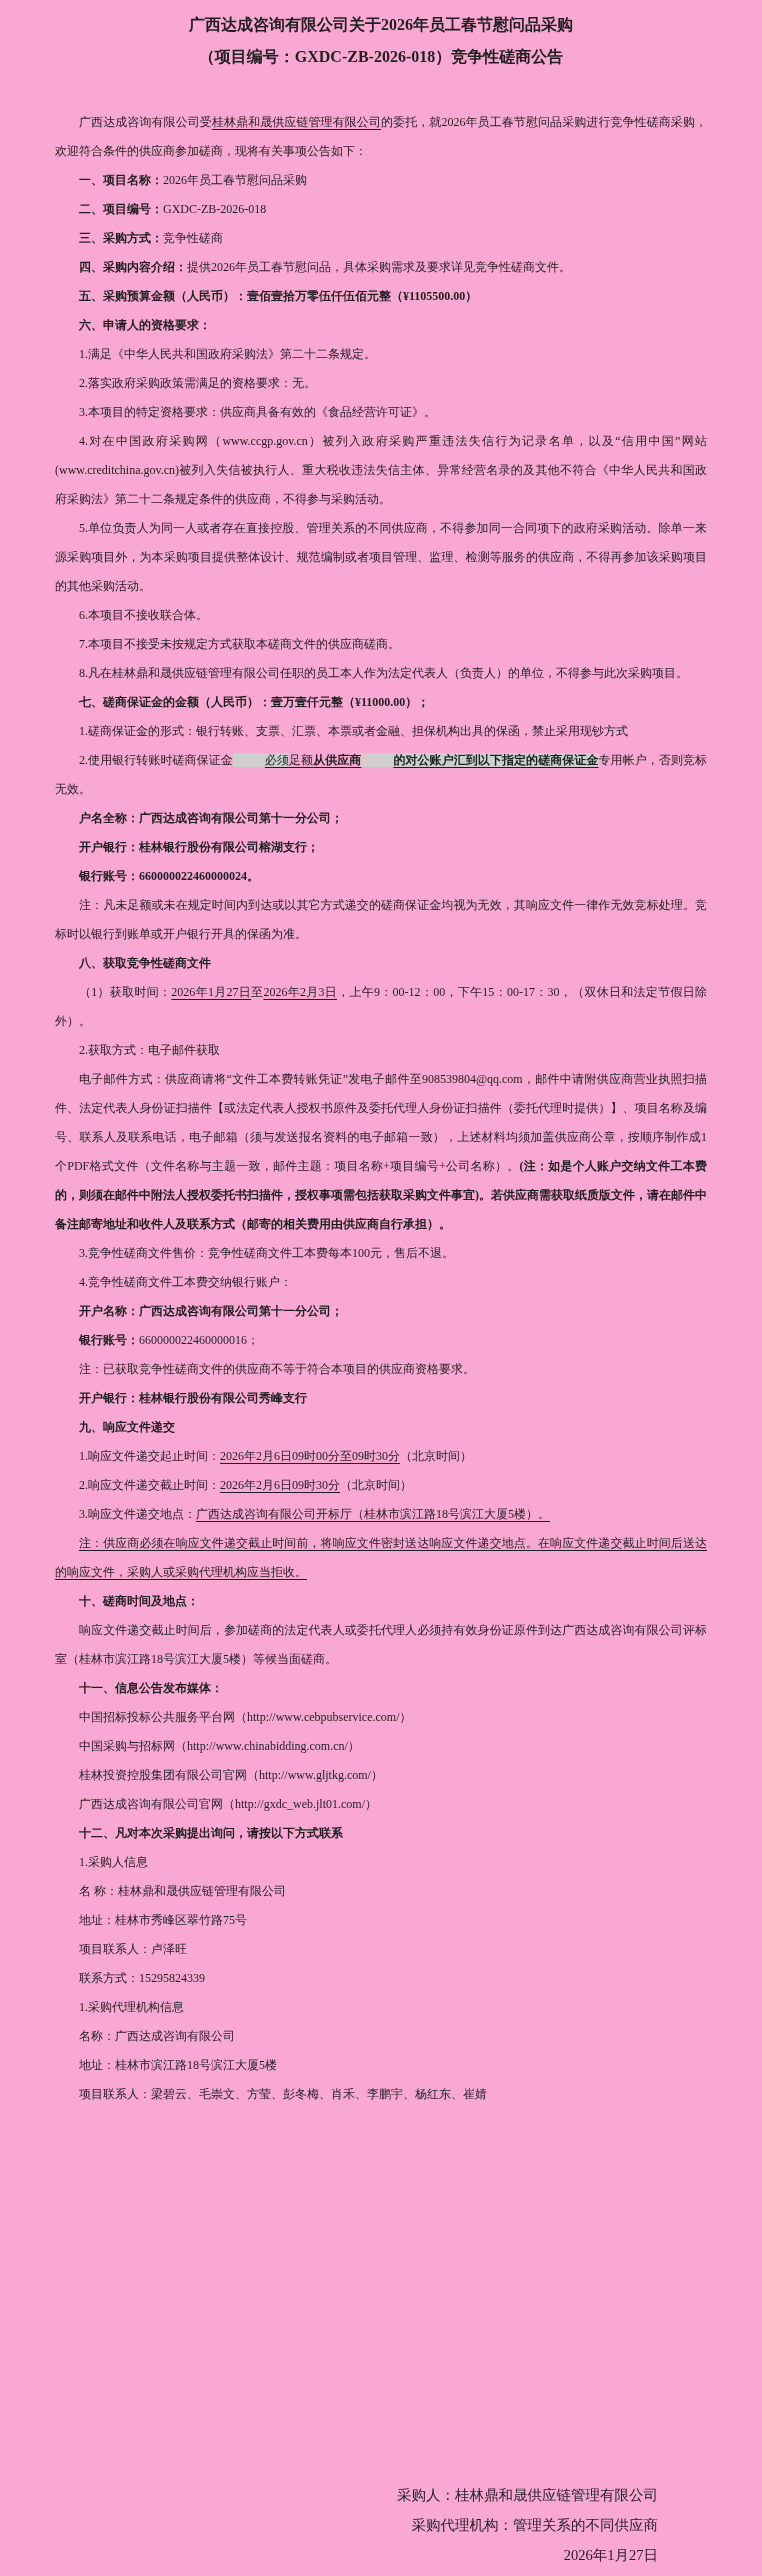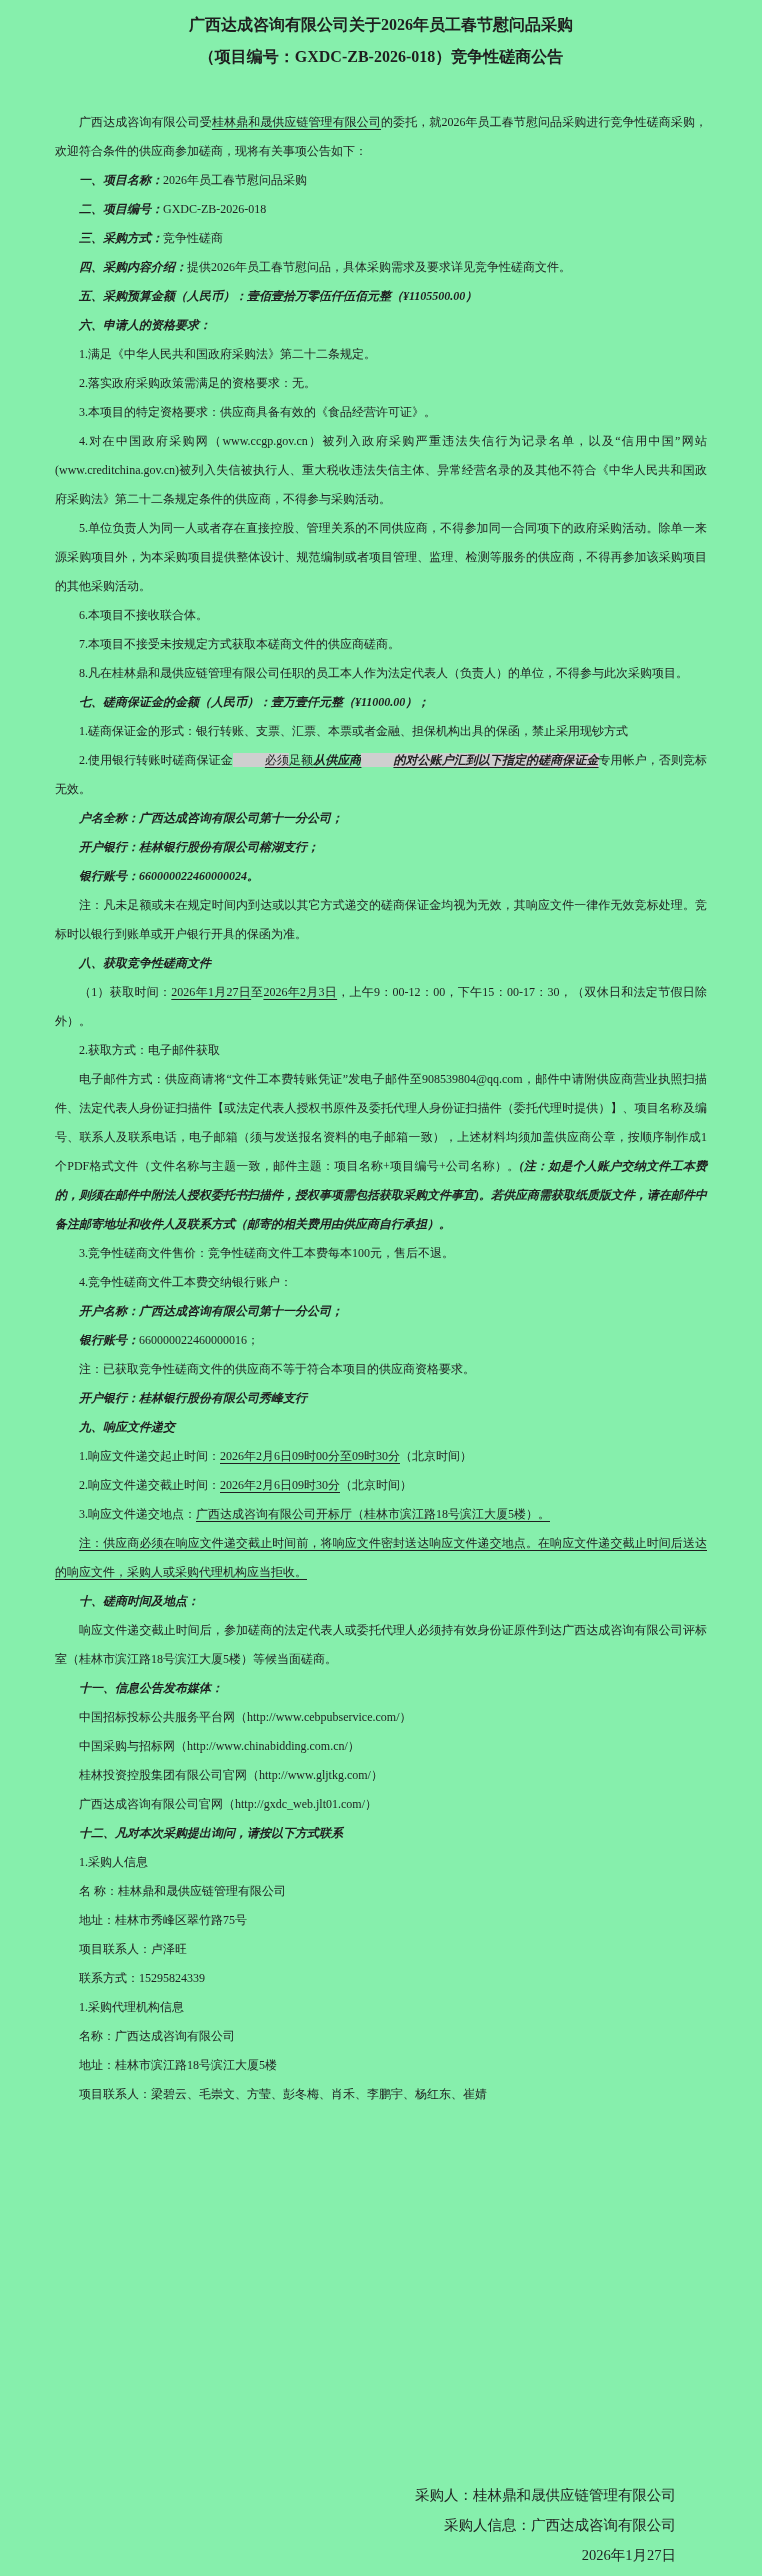--- a/index.html
+++ b/index.html
@@ -1,20 +1,20 @@
 <!DOCTYPE html>
 <html style="font-size:12.2px"><head>
 <meta charset="utf-8">
 <style>
   html, body { margin: 0; padding: 0; background: #ffffff; }
   .page {
     position: relative;
     width: 762px;
     height: 2576px;
-    background: #86efac;
+    background: #f9a8d4;
     font-family: "Liberation Serif", "DejaVu Serif", serif;
     color: #1f1f1f;
     overflow: hidden;
   }
   .doc { padding: 0 55px; }
   .title {
     text-align: center;
     font-weight: bold;
     font-size: 16px;
     line-height: 32px;
@@ -23,26 +23,26 @@
   }
   .title div { margin: 0; }
   p.para {
     margin: 0;
     font-size: 12px;
     line-height: 29px;
     text-indent: 2em;
     text-align: justify;
     word-break: break-word;
   }
-  p.para span.b { font-weight: bold; font-style: italic; }
+  p.para span.b { font-weight: bold; }
   p.para span.u { text-decoration: underline; text-underline-offset: 3.1px; }
   p.para span.hl { background: #cfcfcf; padding-left: 32px; }
   .footer {
     position: absolute;
-    right: 86px;
+    right: 104px;
     bottom: 6.1px;
     text-align: right;
     font-size: 14.5px;
     line-height: 30px;
   }
   .footer div { margin: 0; }
 </style>
 </head>
 <body>
 
@@ -104,17 +104,17 @@
         <p class="para"><span>项目联系人：卢泽旺</span></p>
         <p class="para"><span>联系方式：15295824339</span></p>
         <p class="para"><span>1.采购代理机构信息</span></p>
         <p class="para"><span>名称：广西达成咨询有限公司</span></p>
         <p class="para"><span>地址：桂林市滨江路18号滨江大厦5楼</span></p>
         <p class="para"><span>项目联系人：梁碧云、毛崇文、方莹、彭冬梅、肖禾、李鹏宇、杨红东、崔婧</span></p>
       </div>
   </div>
   <div class="footer">
     <div>采购人：桂林鼎和晟供应链管理有限公司</div>
-    <div>采购人信息：广西达成咨询有限公司</div>
+    <div>采购代理机构：管理关系的不同供应商</div>
     <div>2026年1月27日</div>
   </div>
 </div>
 
 
 </body></html>

